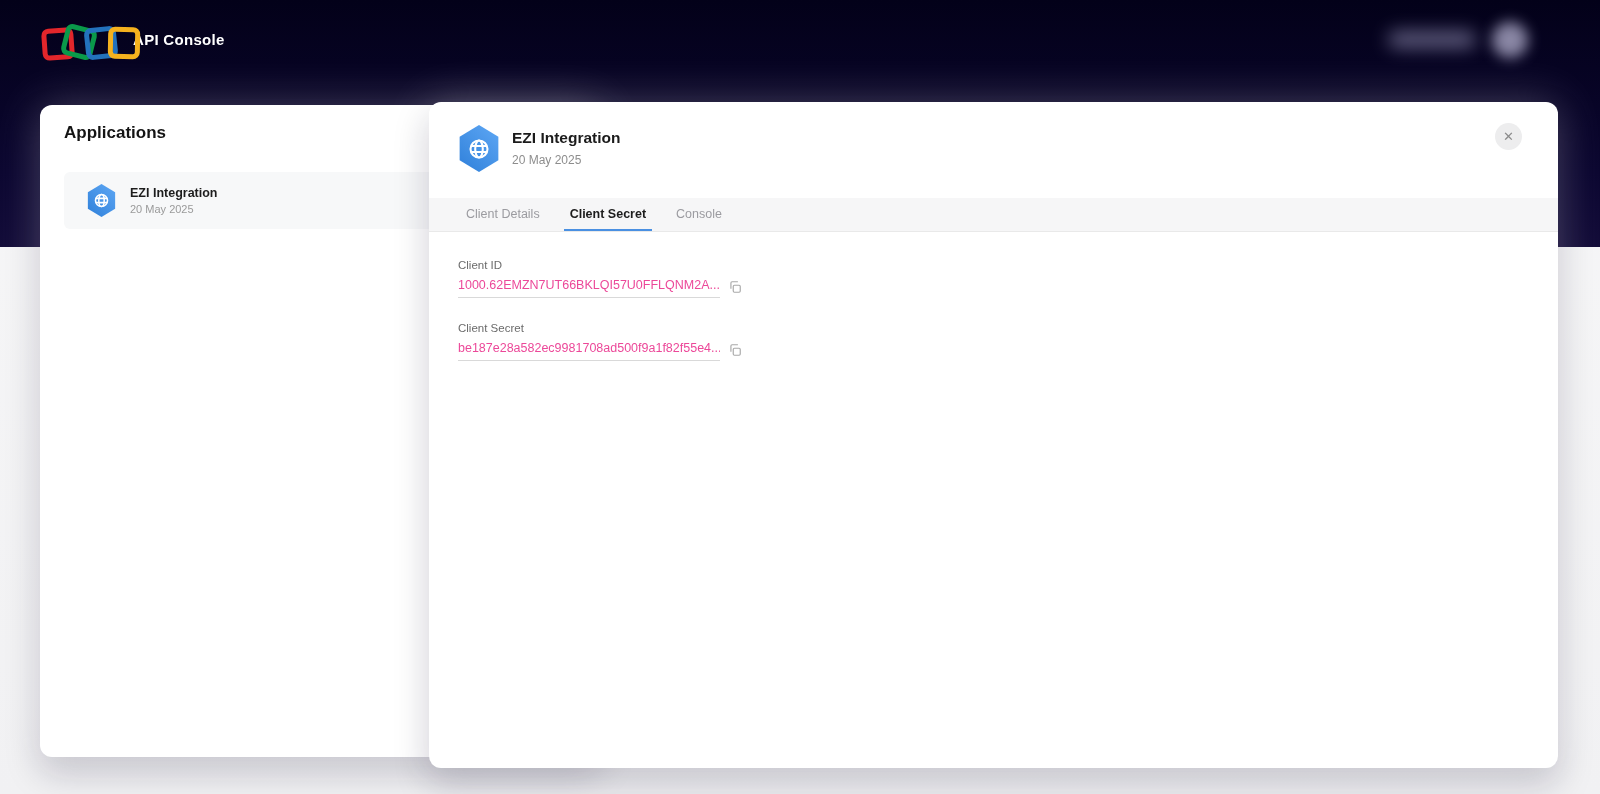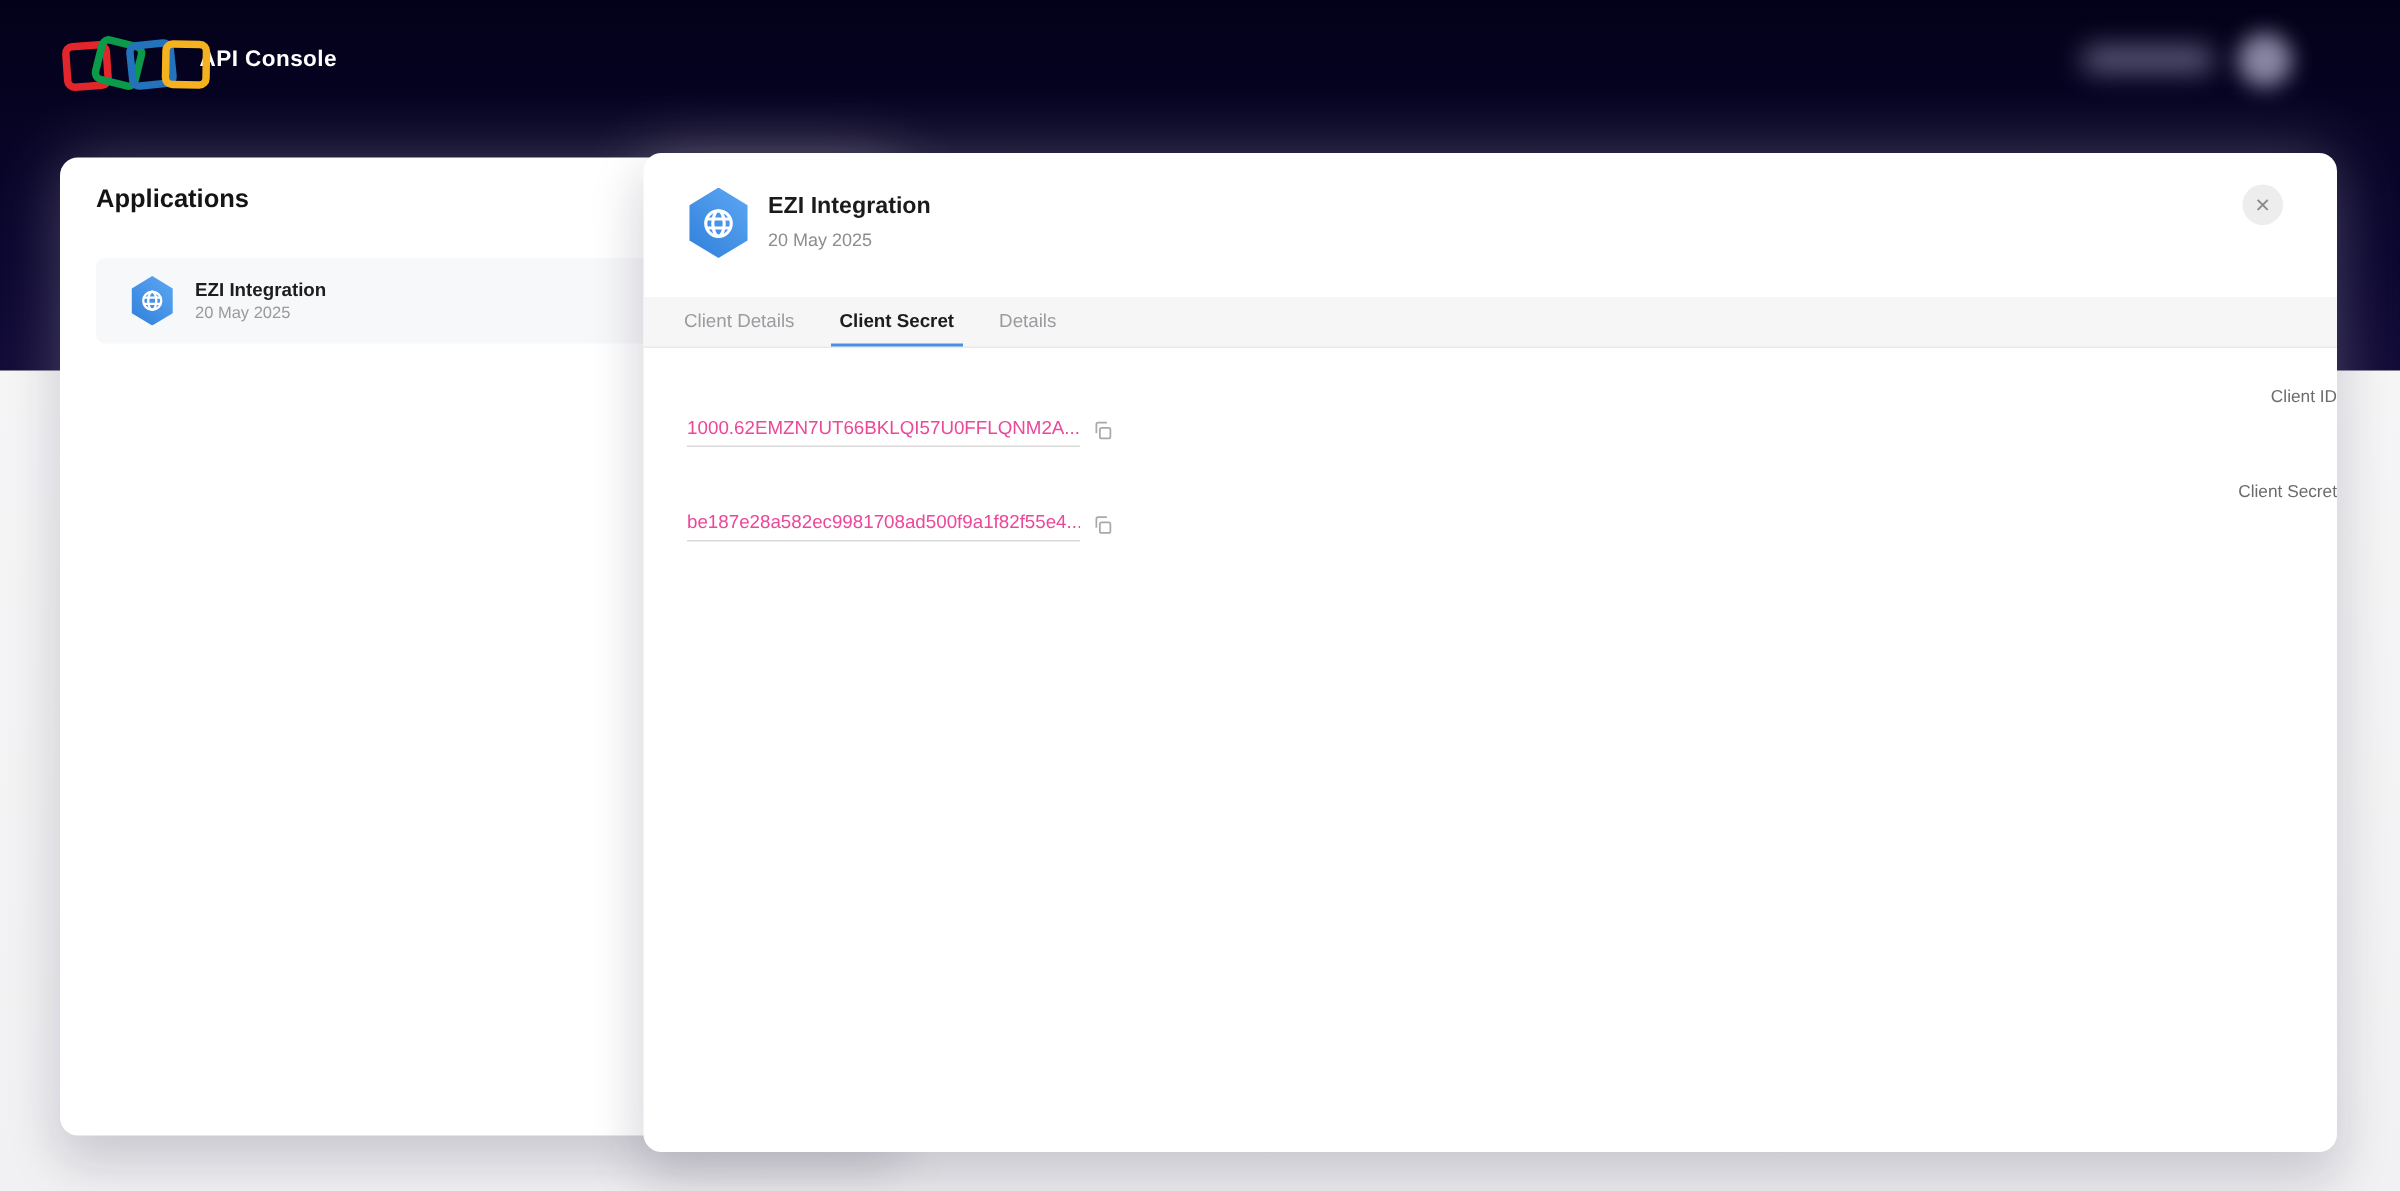--- a/index.html
+++ b/index.html
@@ -67,31 +67,31 @@
   .detail-date{position:absolute;left:83px;top:51px;font-size:12px;color:#8d8d8d;}
   .close-btn{
     position:absolute;right:36px;top:21px;width:27px;height:27px;border-radius:50%;
     background:#ededee;border:none;display:flex;align-items:center;justify-content:center;
     cursor:pointer;padding:0;
   }
   .close-btn span{font-size:13px;color:#8b8b8b;line-height:1;}
   
   .tabbar{
     position:relative;height:33px;background:#f6f6f7;border-bottom:1px solid #e9e9e9;
-    display:flex;align-items:stretch;padding-left:12px;
+    display:flex;align-items:stretch;padding-left:22px;
   }
   .tab{
     display:flex;align-items:center;margin:0 9px;padding:0 6px;
     font-size:12.5px;color:#9b9ba0;cursor:pointer;border-bottom:2px solid transparent;
     box-sizing:border-box;
   }
   .tab.active{color:#1c1c1c;font-weight:700;border-bottom:2px solid #4a90e2;}
   
   .detail-content{padding:27px 0 0 29px;}
-  .field{margin-bottom:24px;text-align:right;}
+  .field{margin-bottom:24px;}
   .field-label{font-size:11.5px;color:#6b6b6b;margin-bottom:7px;}
   .value-row{display:flex;align-items:flex-end;}
   .field-value{
     width:262px;font-size:12.5px;color:#ec4899;padding-bottom:5px;
     border-bottom:1px solid #d9d9d9;white-space:nowrap;overflow:hidden;
   }
   .copy-btn{
     background:none;border:none;padding:0;margin:0 0 4px 8px;cursor:pointer;line-height:0;
   }
 </style>
@@ -143,21 +143,21 @@
     <div class="detail-title">EZI Integration</div>
     <div class="detail-date">20 May 2025</div>
     <button class="close-btn">
       <span>✕</span>
     </button>
   </div>
 
   <div class="tabbar">
     <div class="tab">Client Details</div>
     <div class="tab active">Client Secret</div>
-    <div class="tab">Details</div>
+    <div class="tab">Console</div>
   </div>
 
   <div class="detail-content">
     <div class="field">
       <div class="field-label">Client ID</div>
       <div class="value-row">
         <span class="field-value">1000.62EMZN7UT66BKLQI57U0FFLQNM2A...</span>
         <button class="copy-btn">
           <svg width="14" height="14" viewBox="0 0 24 24" fill="none" stroke="#a9a9a9" stroke-width="2">
             <rect x="9" y="9" width="12" height="12" rx="2"></rect>

